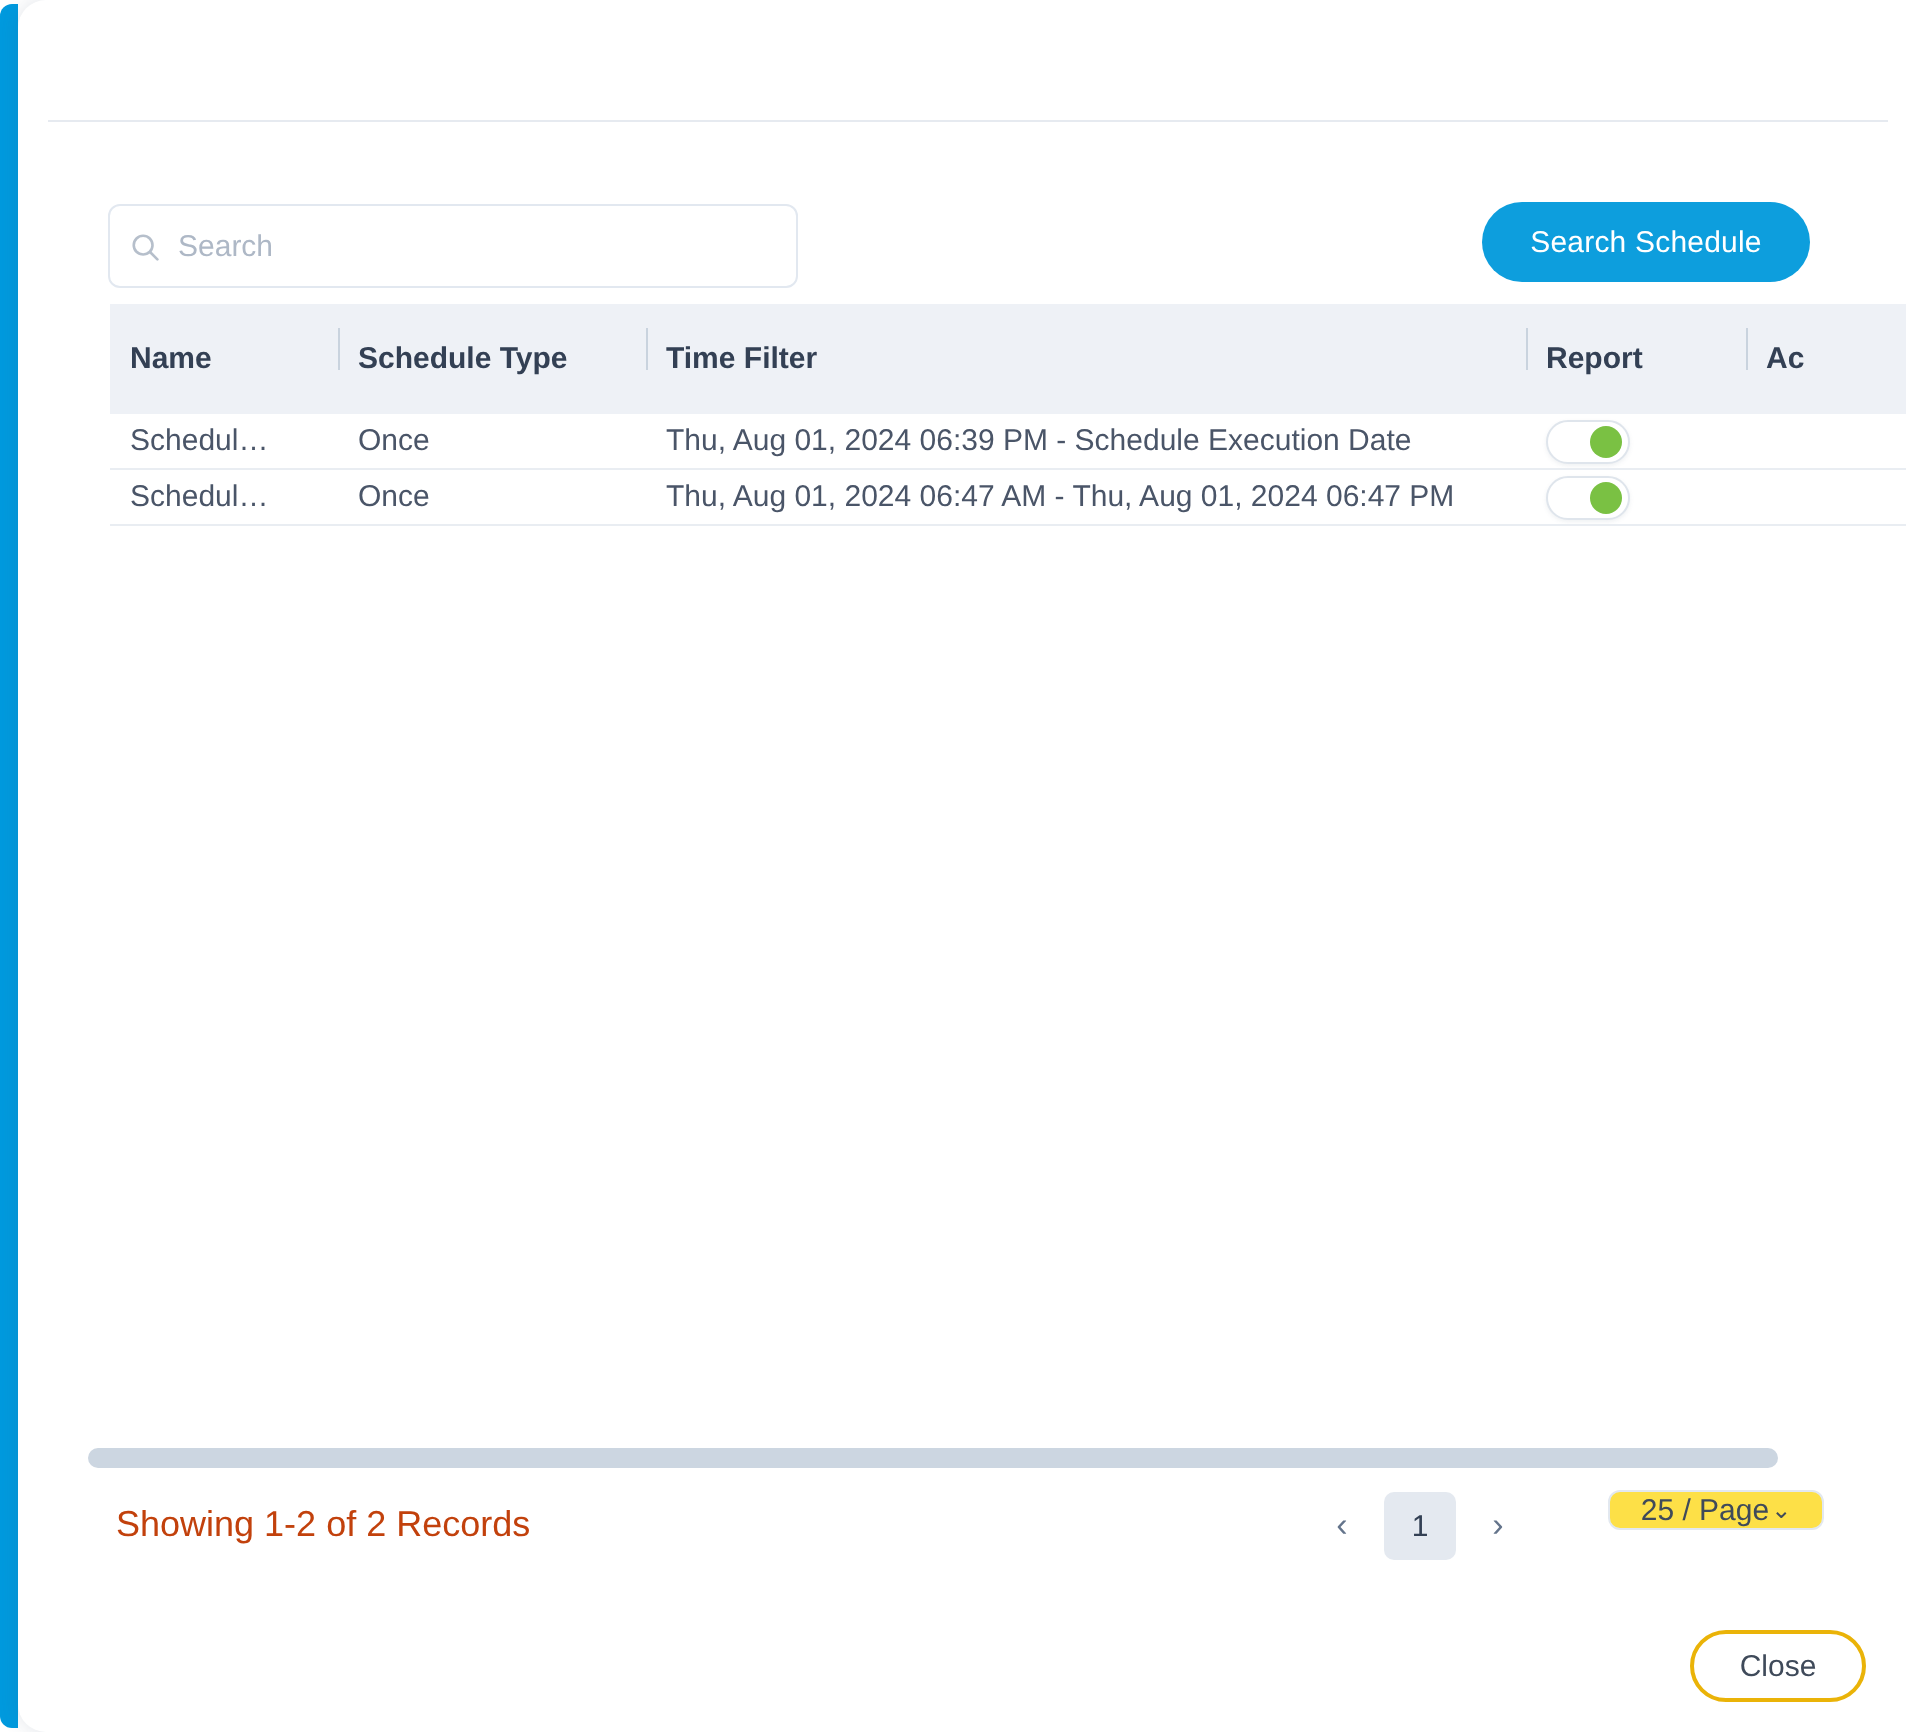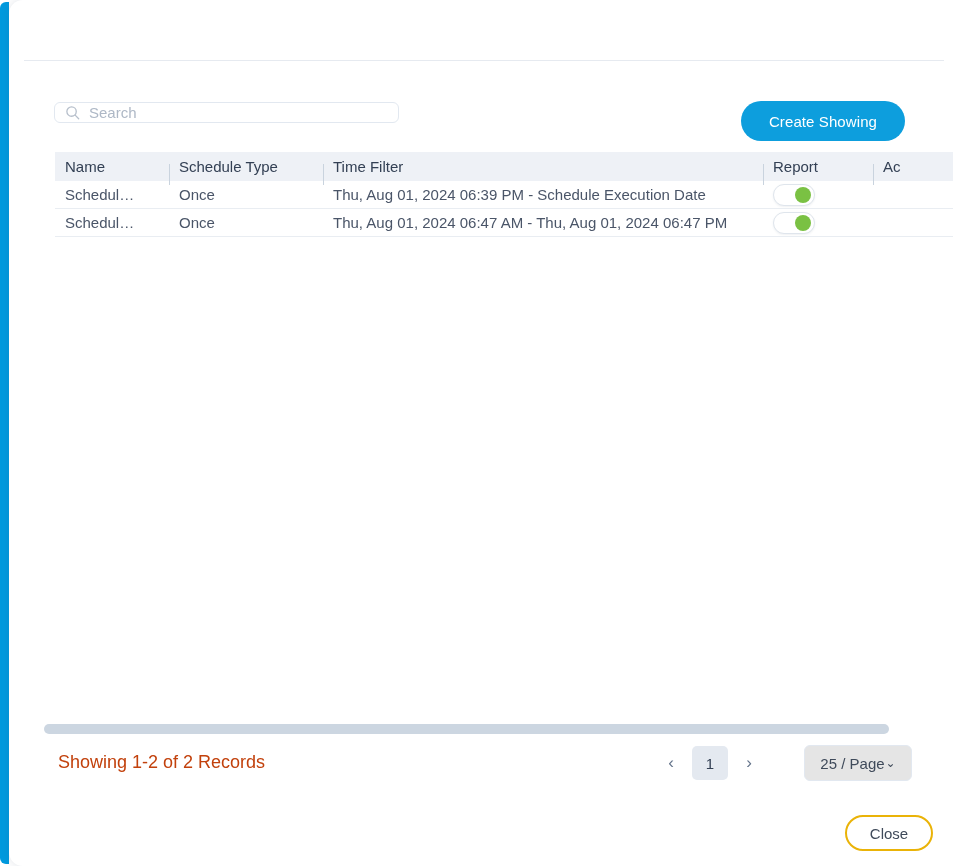--- a/index.html
+++ b/index.html
@@ -87,21 +87,21 @@
     left: 0;
     top: 92px;
     width: 944px;
     height: 56px;
   }
   .search-box {
     position: absolute;
     left: 45px;
     top: 10px;
     width: 345px;
-    height: 21px;
+    height: 42px;
     border: 1px solid #e2e8f0;
     border-radius: 6px;
     background: #ffffff;
     box-sizing: border-box;
     display: flex;
     align-items: center;
     padding: 0 10px;
   }
   .search-icon {
     width: 15px;
@@ -150,23 +150,23 @@
   }
   .tbl {
     border-collapse: collapse;
     table-layout: fixed;
     width: 930px;
     font-size: 15px;
   }
   .tbl thead th {
     background: #eef1f6;
     color: #334054;
-    font-weight: normal;
+    font-weight: bold;
     text-align: left;
-    height: 29px;
+    height: 55px;
     padding: 0 0 0 10px;
     position: relative;
     white-space: nowrap;
     vertical-align: middle;
   }
   .tbl thead th .divider {
     position: absolute;
     left: 0;
     top: 12px;
     width: 1px;
@@ -270,24 +270,24 @@
     border-radius: 5px;
     color: #334054;
     font-size: 15px;
     cursor: pointer;
   }
   .page-size {
     position: absolute;
     left: 795px;
     top: 745px;
     width: 108px;
-    height: 36px;
+    height: 20px;
     border: 1px solid #e2e8f0;
     border-radius: 6px;
-    background: #e5e5e5;
+    background: #fde047;
     box-sizing: border-box;
     display: flex;
     align-items: center;
     justify-content: center;
     font-size: 15px;
     color: #3f4a5a;
     cursor: pointer;
     white-space: nowrap;
   }
   .page-size .caret {
@@ -325,21 +325,21 @@
     <div class="toolbar">
       <div class="search-box">
         <span class="search-icon">
           <svg width="15" height="15" viewBox="0 0 16 16" fill="none" stroke="currentColor" stroke-width="1.4">
             <circle cx="7" cy="7" r="5"></circle>
             <line x1="10.8" y1="10.8" x2="14.6" y2="14.6" stroke-linecap="round"></line>
           </svg>
         </span>
         <input class="search-input" type="text" placeholder="Search" value="" style="">
       </div>
-      <button class="create-btn">Create Showing</button>
+      <button class="create-btn">Search Schedule</button>
     </div>
 
     <div class="table-wrap">
       <table class="tbl">
         <thead>
           <tr>
             <th class="col-name first">
               
               <span>Name</span>
             </th>

